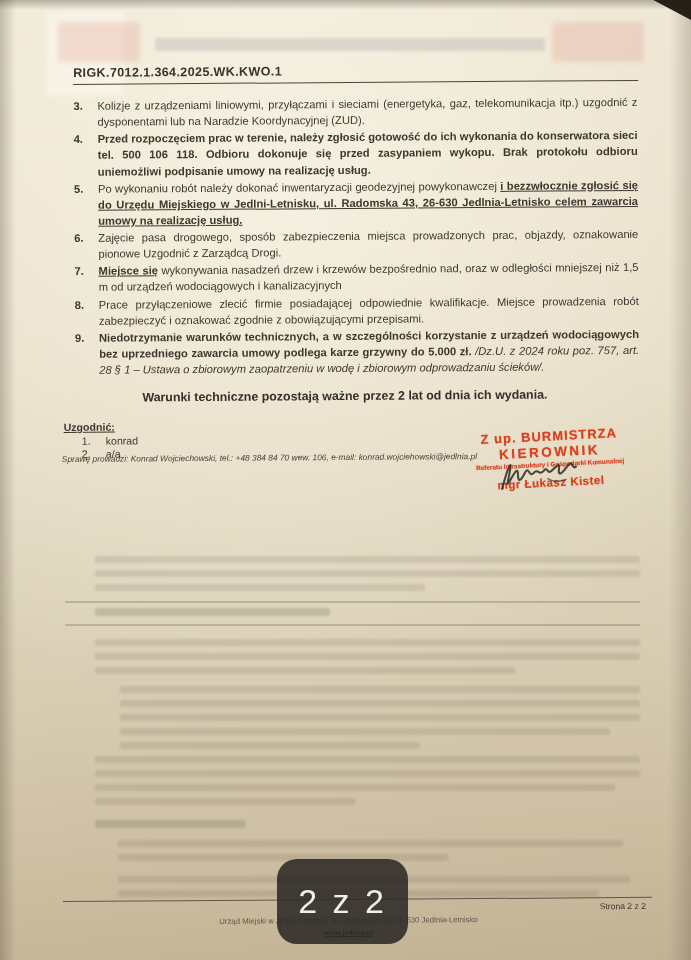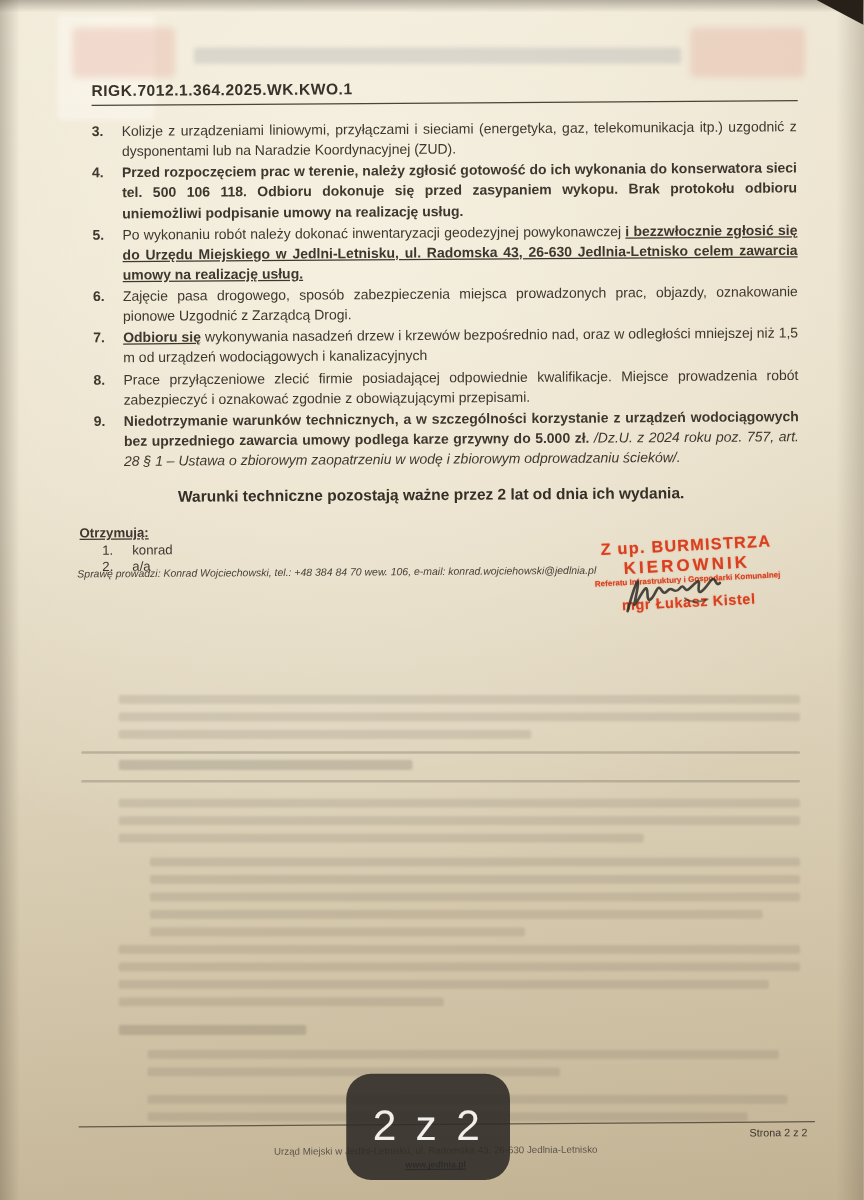--- a/index.html
+++ b/index.html
@@ -128,36 +128,36 @@
         <div class="item">
           <span class="num">5.</span>
           <span class="body"><span class="seg-n">Po wykonaniu robót należy dokonać inwentaryzacji geodezyjnej powykonawczej </span><span class="seg-bu">i bezzwłocznie zgłosić się do Urzędu Miejskiego w Jedlni-Letnisku, ul. Radomska 43, 26-630 Jedlnia-Letnisko celem zawarcia umowy na realizację usług.</span></span>
         </div>
         <div class="item">
           <span class="num">6.</span>
           <span class="body"><span class="seg-n">Zajęcie pasa drogowego, sposób zabezpieczenia miejsca prowadzonych prac, objazdy, oznakowanie pionowe Uzgodnić z Zarządcą Drogi.</span></span>
         </div>
         <div class="item">
           <span class="num">7.</span>
-          <span class="body"><span class="seg-bu">Odbioru się</span><span class="seg-n"> wykonywania nasadzeń drzew i krzewów bezpośrednio nad, oraz w odległości mniejszej niż 1,5 m od urządzeń wodociągowych i kanalizacyjnych</span></span>
+          <span class="body"><span class="seg-bu">Miejsce się</span><span class="seg-n"> wykonywania nasadzeń drzew i krzewów bezpośrednio nad, oraz w odległości mniejszej niż 1,5 m od urządzeń wodociągowych i kanalizacyjnych</span></span>
         </div>
         <div class="item">
           <span class="num">8.</span>
           <span class="body"><span class="seg-n">Prace przyłączeniowe zlecić firmie posiadającej odpowiednie kwalifikacje. Miejsce prowadzenia robót zabezpieczyć i oznakować zgodnie z obowiązującymi przepisami.</span></span>
         </div>
         <div class="item">
           <span class="num">9.</span>
           <span class="body"><span class="seg-b">Niedotrzymanie warunków technicznych, a w szczególności korzystanie z urządzeń wodociągowych bez uprzedniego zawarcia umowy podlega karze grzywny do 5.000 zł.</span><span class="seg-i"> /Dz.U. z 2024 roku poz. 757, art. 28 § 1 – Ustawa o zbiorowym zaopatrzeniu w wodę i zbiorowym odprowadzaniu ścieków/.</span></span>
         </div>
       </div>
 
     <p class="validity">Warunki techniczne pozostają ważne przez 2 lat od dnia ich wydania.</p>
 
     <div class="recipients">
-      <div class="label">Otrzymują:</div>
+      <div class="label">Uzgodnić:</div>
       <div id="recipient-entries">
           <div class="entry">
             <span class="rnum">1.</span>
             <span>konrad</span>
           </div>
           <div class="entry">
             <span class="rnum">2.</span>
             <span>a/a</span>
           </div>
         </div>

